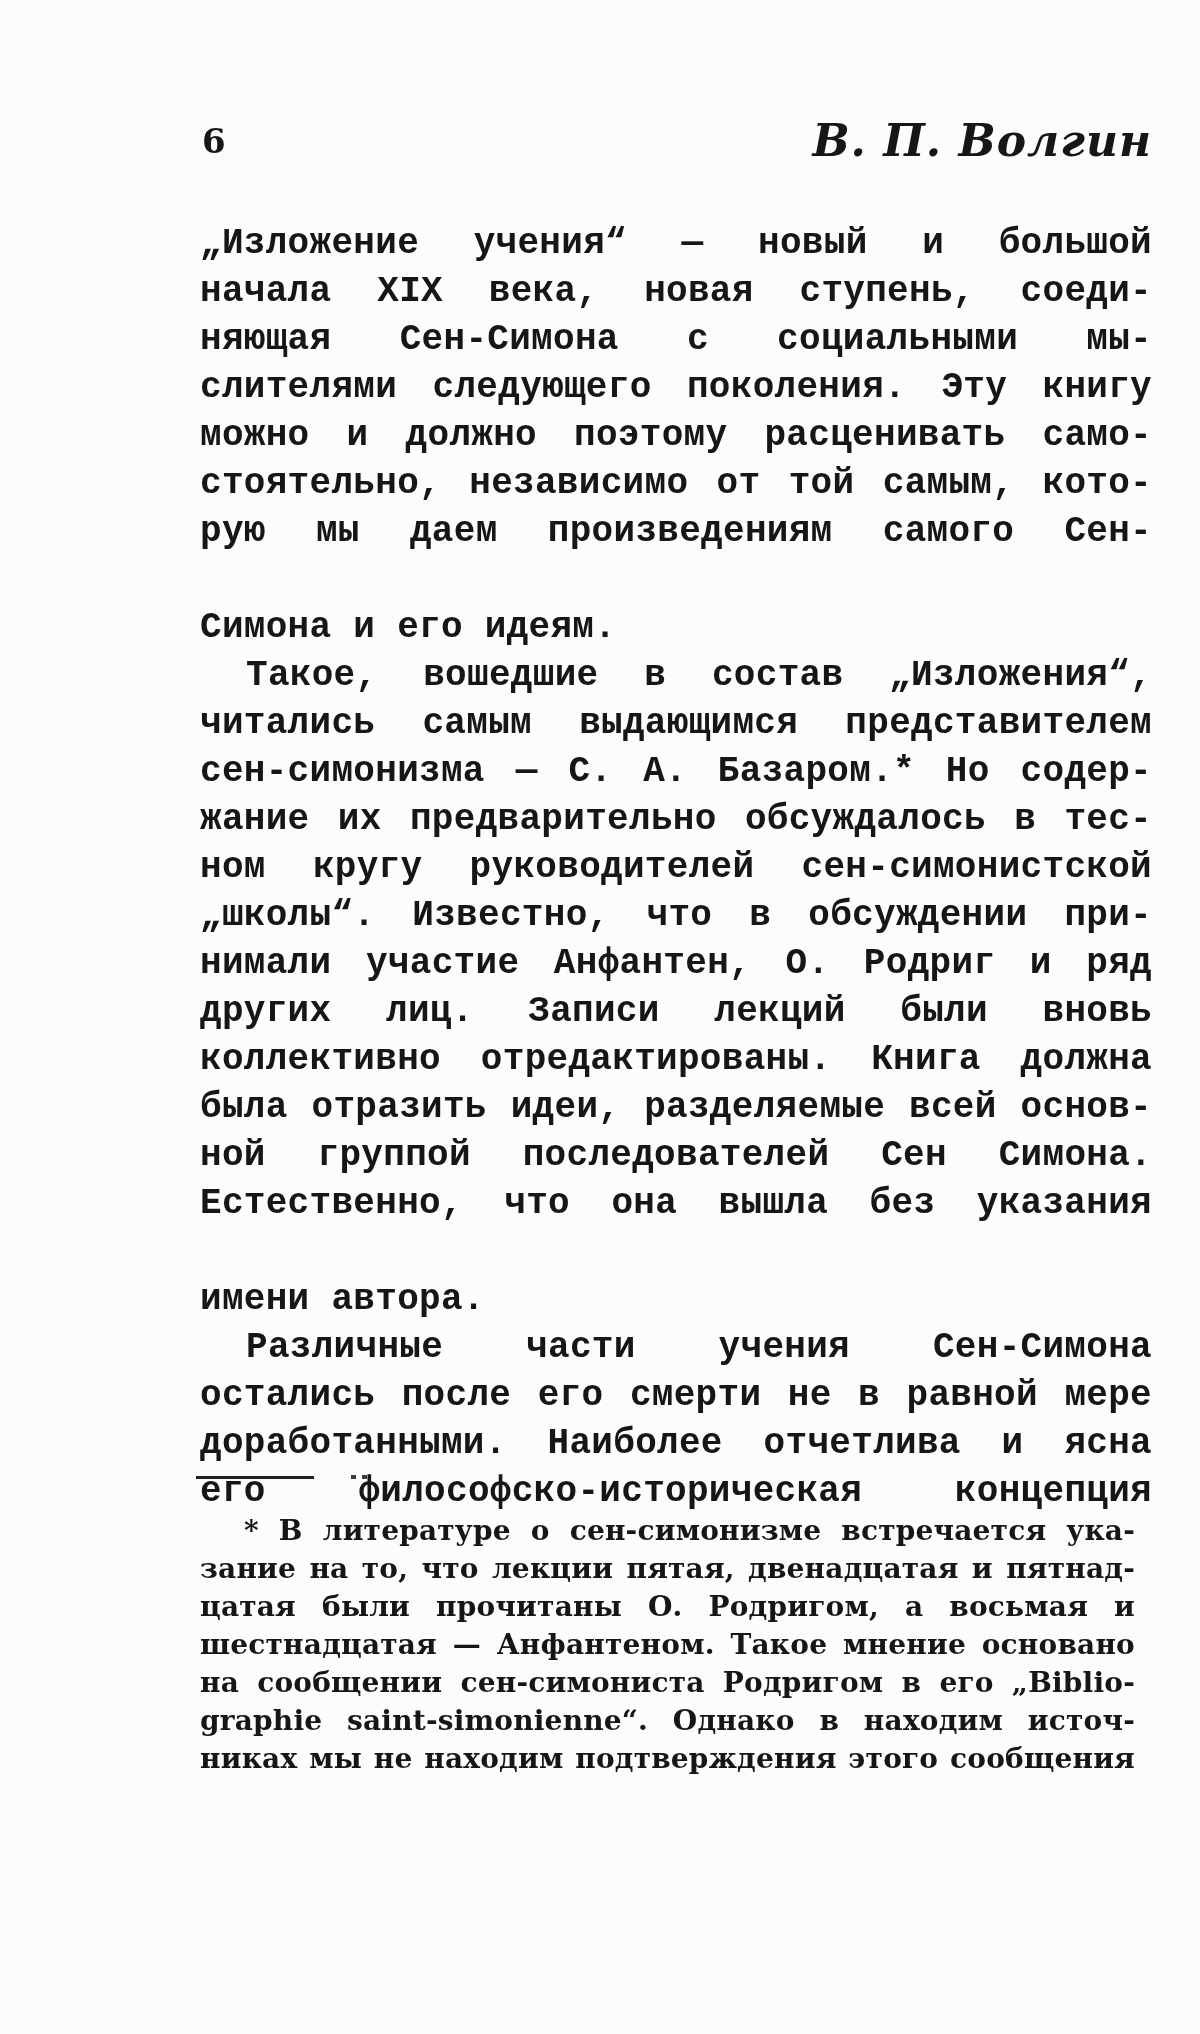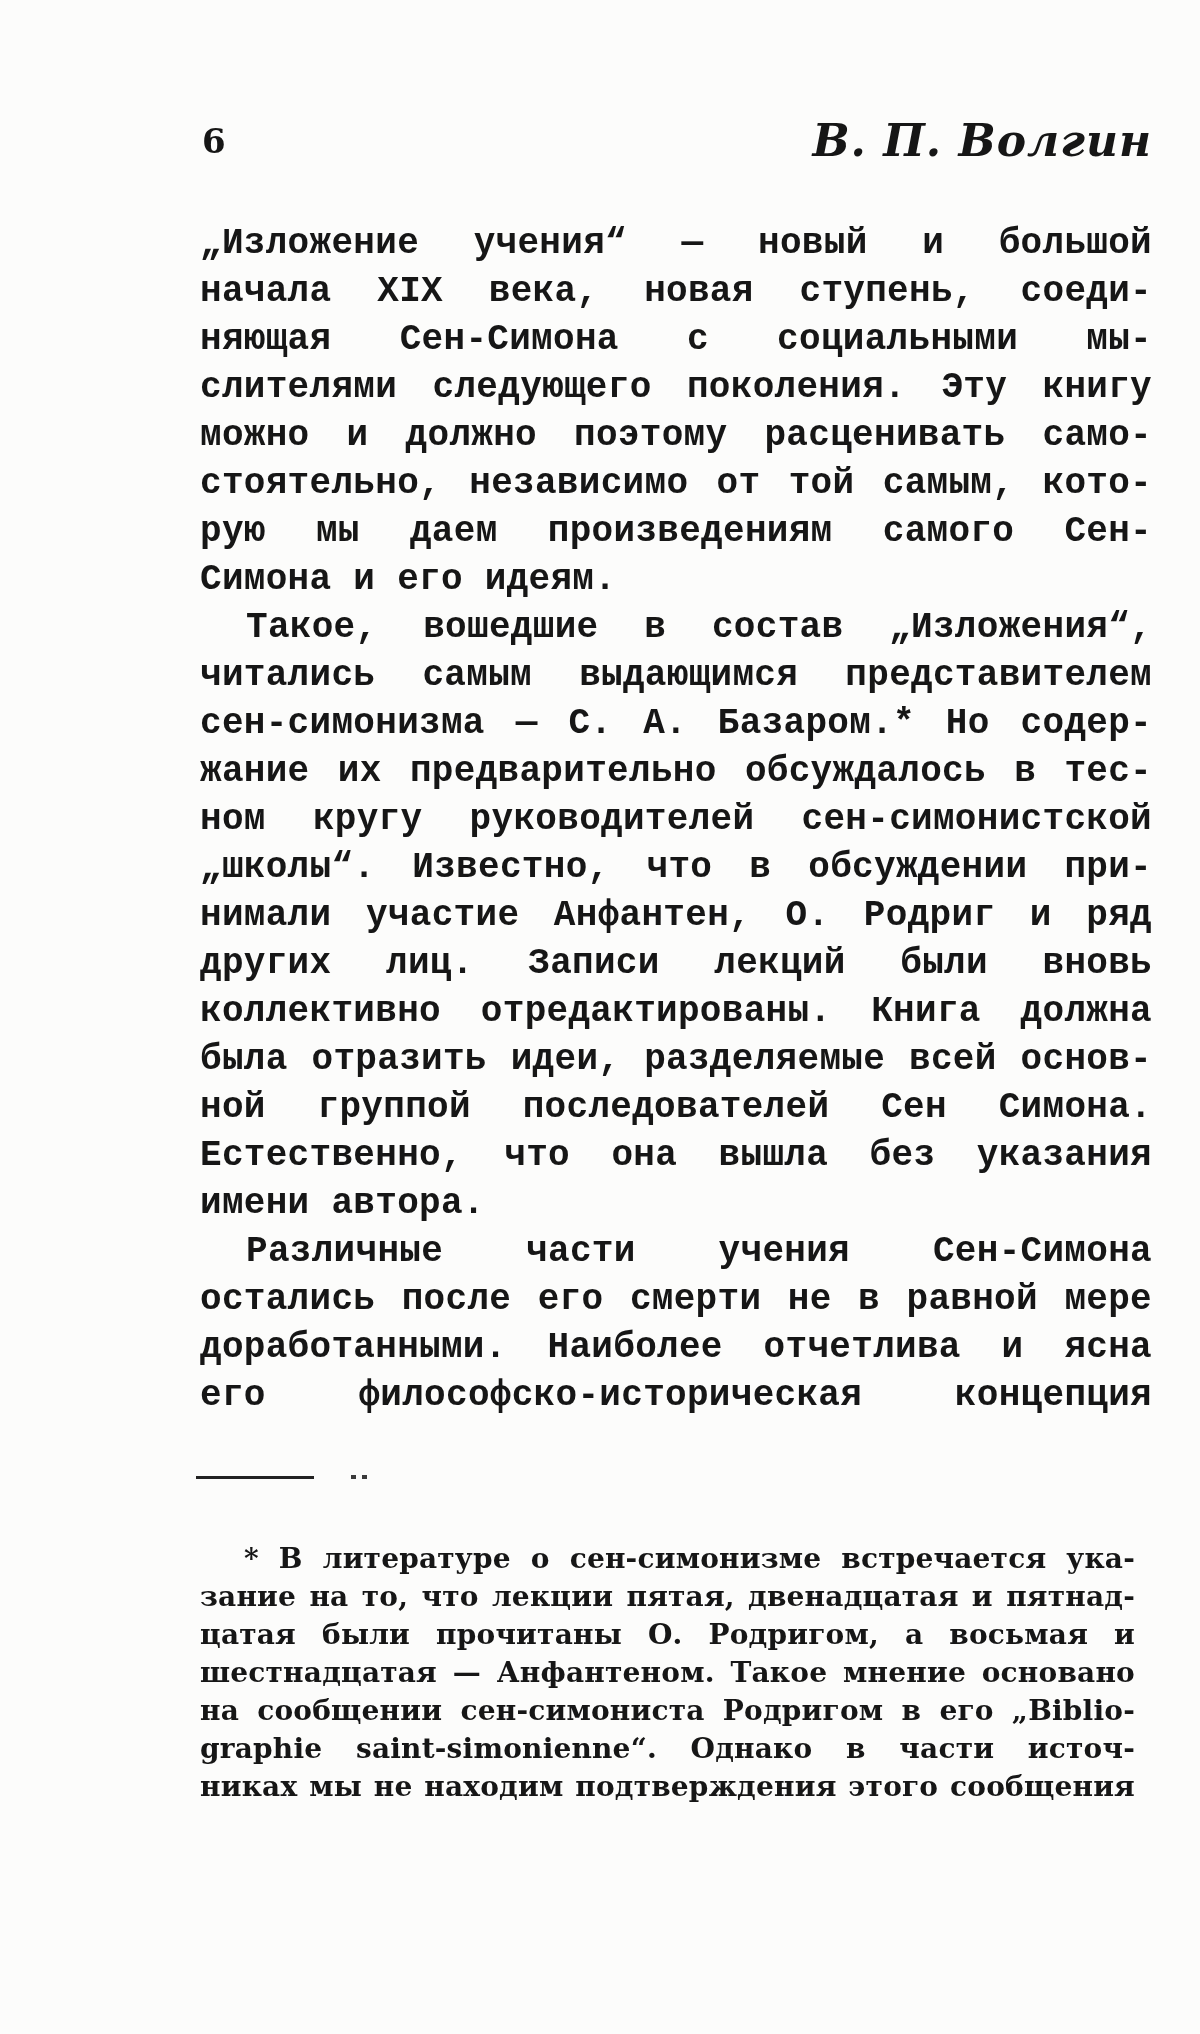--- a/index.html
+++ b/index.html
@@ -55,21 +55,21 @@
     font-size: 36px;
     font-weight: 700;
     letter-spacing: 0.3px;
     white-space: normal;
     text-align: justify;
     text-align-last: justify;
     overflow: visible;
     font-family: Liberation Mono, monospace;
   }
   .ln.indent { padding-left: 46px; }
-  .ln.flush  { text-align: left; text-align-last: left; }
+  .ln.flush  { text-align: left; text-align-last: left; margin-top: 48px; }
   
   .footnote-rule {
     position: absolute;
     left: 196px;
     top: 1476px;
     width: 118px;
     height: 3px;
     background: #222;
   }
   .footnote-rule .dots {
@@ -81,21 +81,20 @@
     background:
       linear-gradient(#3a3a3a, #3a3a3a) left center / 5px 4px no-repeat,
       linear-gradient(#3a3a3a, #3a3a3a) right center / 5px 4px no-repeat;
   }
   
   .footnote {
     position: absolute;
     left: 200px;
     top: 1512px;
     width: 935px;
-    margin-top: 28px;
   }
   .fln {
     height: 38px;
     line-height: 38px;
     font-size: 28px;
     font-weight: 700;
     letter-spacing: 0.2px;
     text-align: justify;
     text-align-last: justify;
   }
@@ -142,17 +141,17 @@
   <div class="footnote-rule">
     <span class="dots"></span>
   </div>
 
   <aside class="footnote">
     <div class="fln indent">* В литературе о сен-симонизме встречается ука-</div>
     <div class="fln">зание на то, что лекции пятая, двенадцатая и пятнад-</div>
     <div class="fln">цатая были прочитаны О. Родригом, а восьмая и</div>
     <div class="fln">шестнадцатая — Анфантеном. Такое мнение основано</div>
     <div class="fln">на сообщении сен-симониста Родригом в его „Biblio-</div>
-    <div class="fln">graphie saint-simonienne“. Однако в части источ-</div>
+    <div class="fln">graphie saint-simonienne“. Однако в находим источ-</div>
     <div class="fln">никах мы не находим подтверждения этого сообщения</div>
   </aside>
 
 </div>
 
 </body></html>

